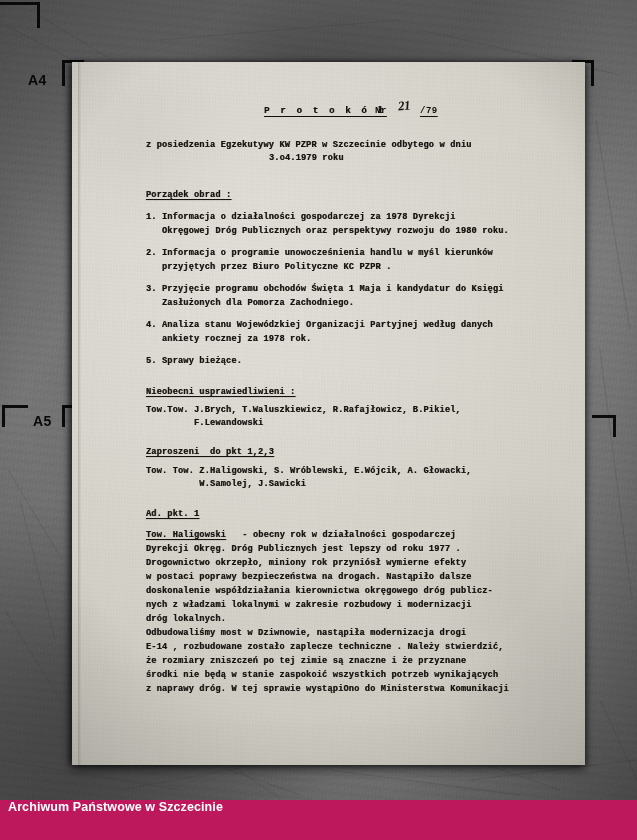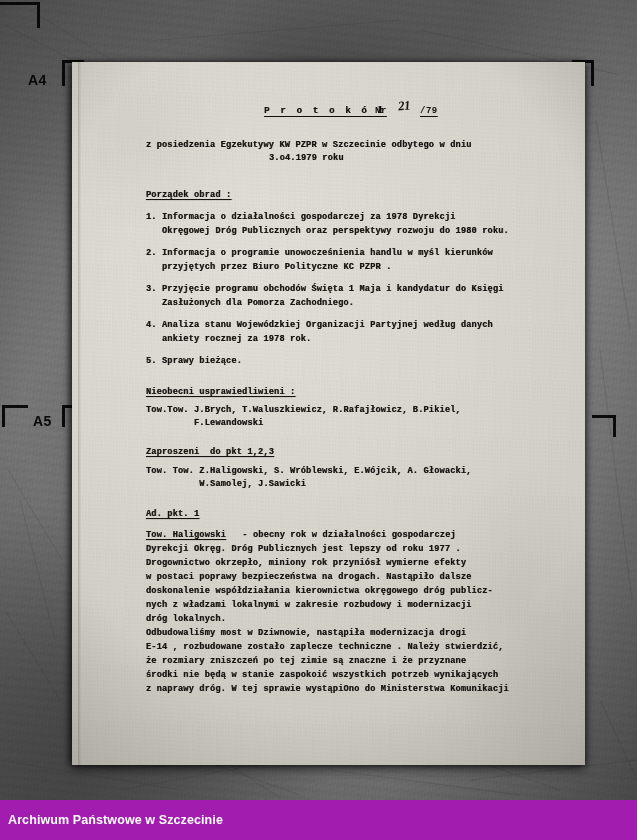--- a/index.html
+++ b/index.html
@@ -162,23 +162,23 @@
     letter-spacing: 0.5px;
   }
 
   
   .footer {
     position: absolute;
     left: 0;
     bottom: 0;
     width: 637px;
     height: 40px;
-    background: #a21caf;
+    background: #be185d;
     display: flex;
-    align-items: center;
+    align-items: flex-start;
   }
   .footer-text {
     color: #ffffff;
     font-family: "Liberation Sans", sans-serif;
     font-weight: 700;
     font-size: 12.5px;
     padding-left: 8px;
     letter-spacing: 0.1px;
   }
 

